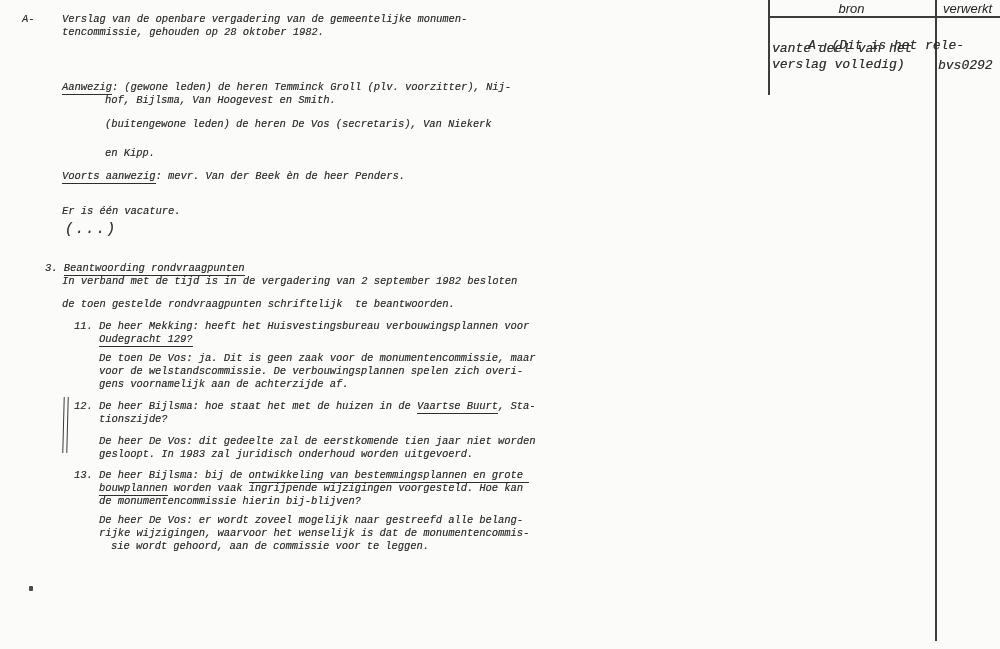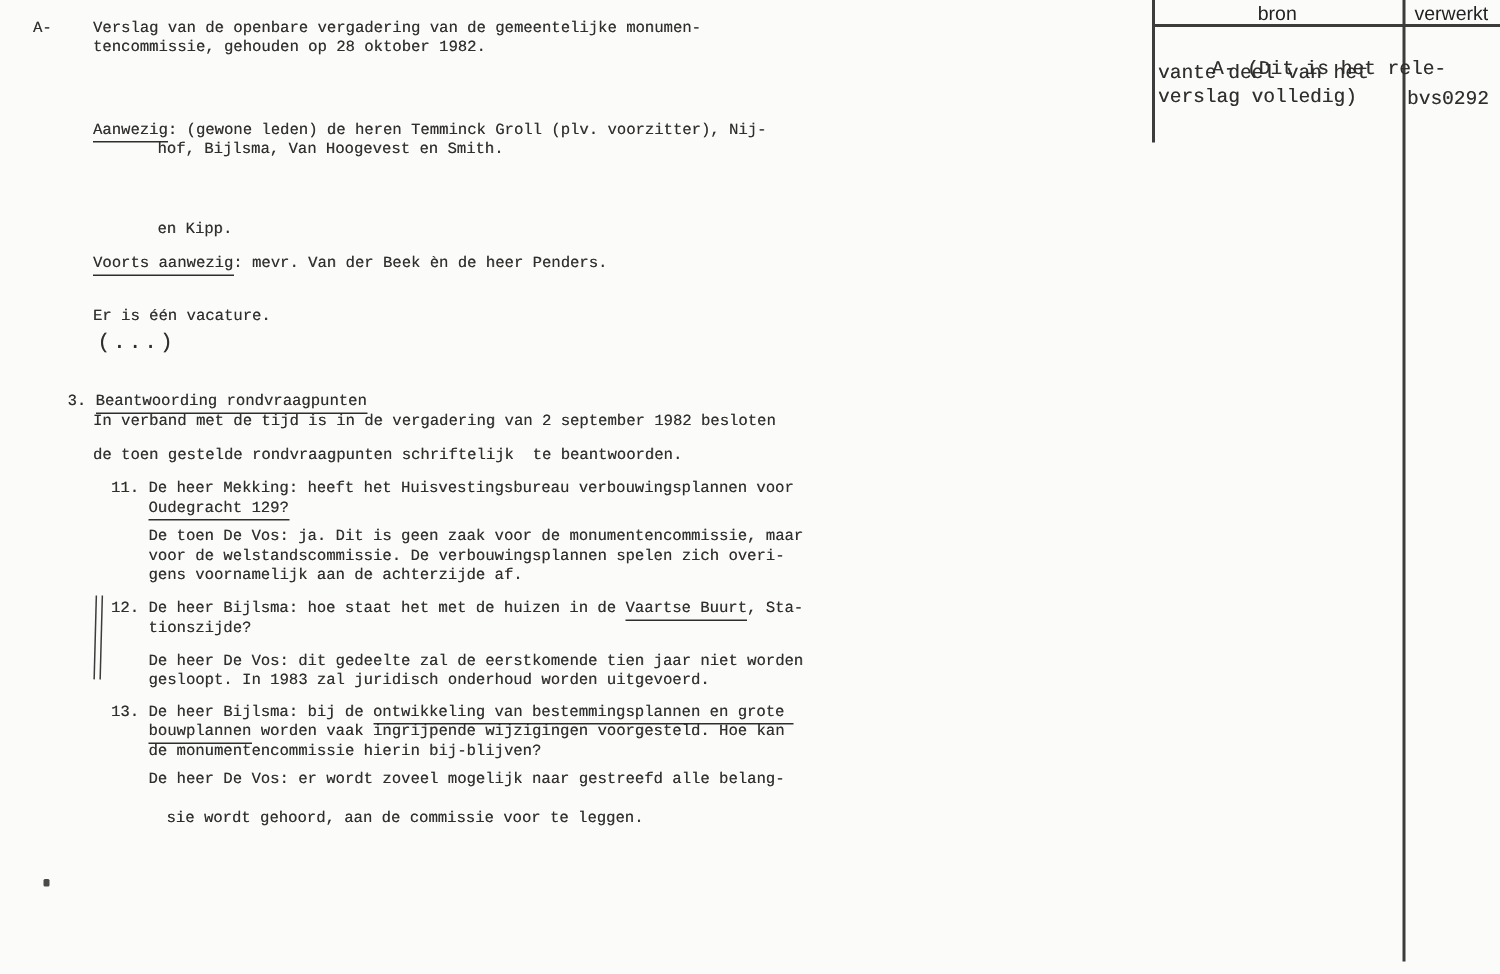--- a/index.html
+++ b/index.html
@@ -10,20 +10,21 @@
   html, body {
     margin: 0; padding: 0;
     width: 1000px; height: 649px;
     background: var(--paper);
     overflow: hidden;
   }
   .page {
     position: relative;
     width: 906px; height: 649px;
     background: var(--paper);
+    font-style: italic;
   }
   .tline {
     position: absolute;
     font-family: "Liberation Mono", "DejaVu Sans Mono", monospace;
     font-size: 10.4px;
     line-height: 13px;
     color: var(--ink);
     white-space: pre;
     text-shadow: 0.2px 0.2px 0.35px rgba(45,44,42,0.55);
   }
@@ -77,20 +78,21 @@
     <div class="stamp-text" style="left:772px; top:57px;">verslag volledig)</div>
     <div class="stamp-text" style="left:938px; top:58px;">bvs0292</div>
   </div>
 
   <div class="tline" style="left:22px; top:13px;">A-</div>
   <div class="tline" style="left:62px; top:13px;">Verslag van de openbare vergadering van de gemeentelijke monumen-</div>
   <div class="tline" style="left:62px; top:26px;">tencommissie, gehouden op 28 oktober 1982.</div>
 
   <div class="tline" style="left:62px; top:81px;"><span class="u">Aanwezig</span><span>: (gewone leden) de heren Temminck Groll (plv. voorzitter), Nij-</span></div>
   <div class="tline" style="left:105px; top:94px;">hof, Bijlsma, Van Hoogevest en Smith.</div>
+  <div class="tline" style="left:105px; top:118px;">(buitengewone leden) de heren De Vos (secretaris), Van Niekerk</div>
   <div class="tline" style="left:105px; top:147px;">en Kipp.</div>
 
   <div class="tline" style="left:62px; top:170px;"><span class="u">Voorts aanwezig</span><span>: mevr. Van der Beek èn de heer Penders.</span></div>
 
   <div class="tline" style="left:62px; top:205px;">Er is één vacature.</div>
   <div class="tline big" style="left:65px; top:222px;">(...)</div>
 
   <div class="tline" style="left:45px; top:262px;"><span>3. </span><span class="u">Beantwoording rondvraagpunten</span></div>
   <div class="tline" style="left:62px; top:275px;">In verband met de tijd is in de vergadering van 2 september 1982 besloten</div>
   <div class="tline" style="left:62px; top:298px;">de toen gestelde rondvraagpunten schriftelijk  te beantwoorden.</div>
@@ -108,17 +110,18 @@
 
   <div class="tline" style="left:74px; top:400px;"><span>12. De heer Bijlsma: hoe staat het met de huizen in de </span><span class="u">Vaartse Buurt</span><span>, Sta-</span></div>
   <div class="tline" style="left:99px; top:413px;">tionszijde?</div>
   <div class="tline" style="left:99px; top:435px;">De heer De Vos: dit gedeelte zal de eerstkomende tien jaar niet worden</div>
   <div class="tline" style="left:99px; top:448px;">gesloopt. In 1983 zal juridisch onderhoud worden uitgevoerd.</div>
 
   <div class="tline" style="left:74px; top:469px;"><span>13. De heer Bijlsma: bij de </span><span class="u">ontwikkeling van bestemmingsplannen en grote </span></div>
   <div class="tline" style="left:99px; top:482px;"><span class="u">bouwplannen</span><span> worden vaak ingrijpende wijzigingen voorgesteld. Hoe kan</span></div>
   <div class="tline" style="left:99px; top:495px;">de monumentencommissie hierin bij-blijven?</div>
   <div class="tline" style="left:99px; top:514px;">De heer De Vos: er wordt zoveel mogelijk naar gestreefd alle belang-</div>
+  <div class="tline" style="left:99px; top:527px;">rijke wijzigingen, waarvoor het wenselijk is dat de monumentencommis-</div>
   <div class="tline" style="left:99px; top:540px;margin-left:12px;">sie wordt gehoord, aan de commissie voor te leggen.</div>
 
   <div class="speck"></div>
 
 </div>
 
 </body></html>

